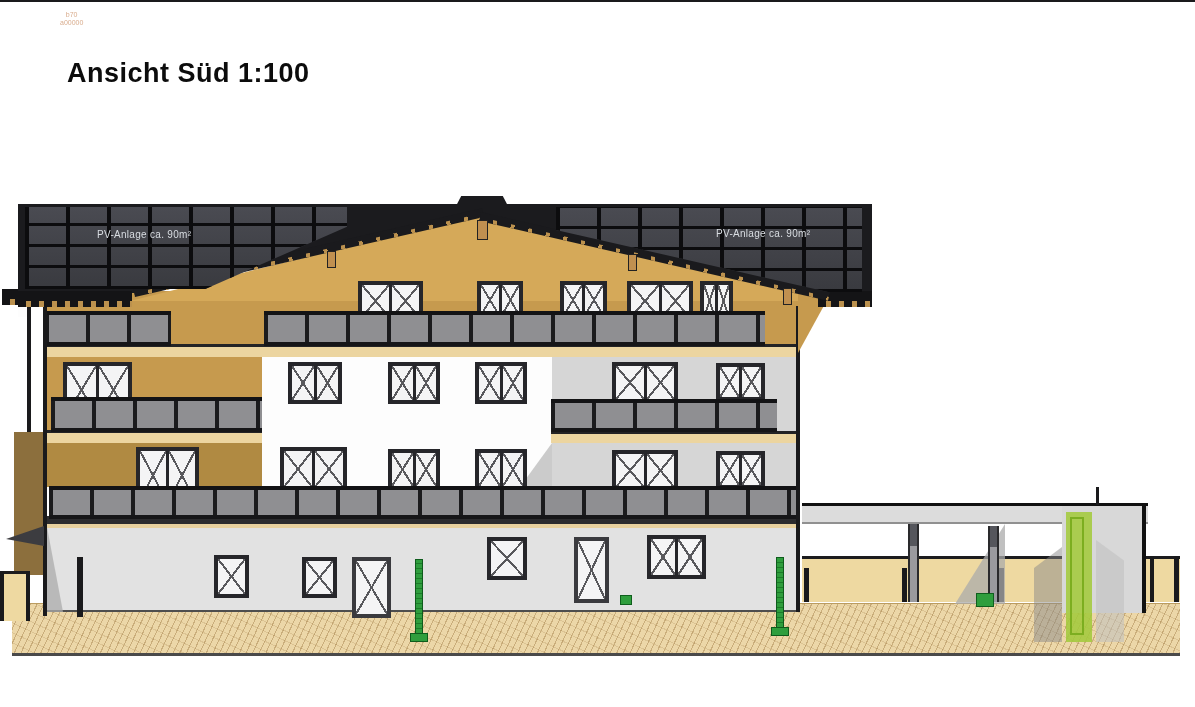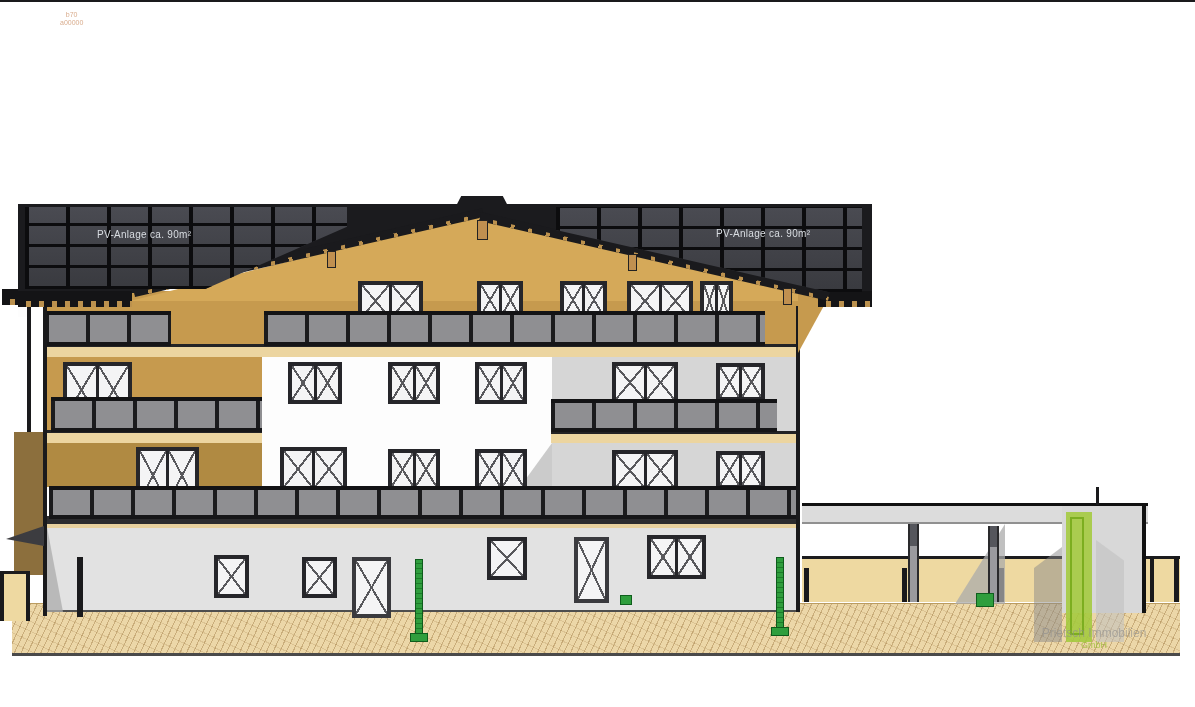--- a/index.html
+++ b/index.html
@@ -65,26 +65,23 @@
   .logotext .l2{font-size:9px;color:#9bbf35;opacity:.8;}
 </style>
 </head>
 <body>
 
 <div class="page">
   <div class="stamp">
     <div>b70</div>
     <div>a00000</div>
   </div>
+  <div class="title">Ansicht Süd 1:100</div>
   <div class="pvlabel pvl-left">PV-Anlage ca. 90m²</div>
   <div class="pvlabel pvl-right">PV-Anlage ca. 90m²</div>
-  <div class="logotext">
-    <div class="l1">Prietsch Immobilien</div>
-    <div class="l2">GmbH</div>
-  </div>
 <div class="el toprule" style="left: 0px; top: 0px; width: 1195px; height: 2px;"></div>
     <div class="el ground" style="left: 12px; top: 603px; width: 1168px; height: 53px;"></div>
     <div class="el tan" style="left: 44px; top: 291px; width: 756px; height: 62px;"></div>
     <div class="el tan-light" style="left: 130px; top: 213px; width: 706px; height: 88px; clip-path: polygon(50% 0%, 100% 100%, 0% 100%);"></div>
     <div class="el tan" style="left: 44px; top: 352px; width: 218px; height: 135px;"></div>
     <div class="el tan-dark" style="left: 44px; top: 443px; width: 218px; height: 44px;"></div>
     <div class="el white-wall" style="left: 262px; top: 352px; width: 290px; height: 135px;"></div>
     <div class="el shadow" style="left: 520px; top: 443px; width: 32px; height: 44px; clip-path: polygon(100% 0px, 100% 100%, 0px 100%);"></div>
     <div class="el gray-wall" style="left: 552px; top: 352px; width: 246px; height: 135px;"></div>
     <div class="el gf-wall" style="left: 47px; top: 527px; width: 751px; height: 85px;"></div>

